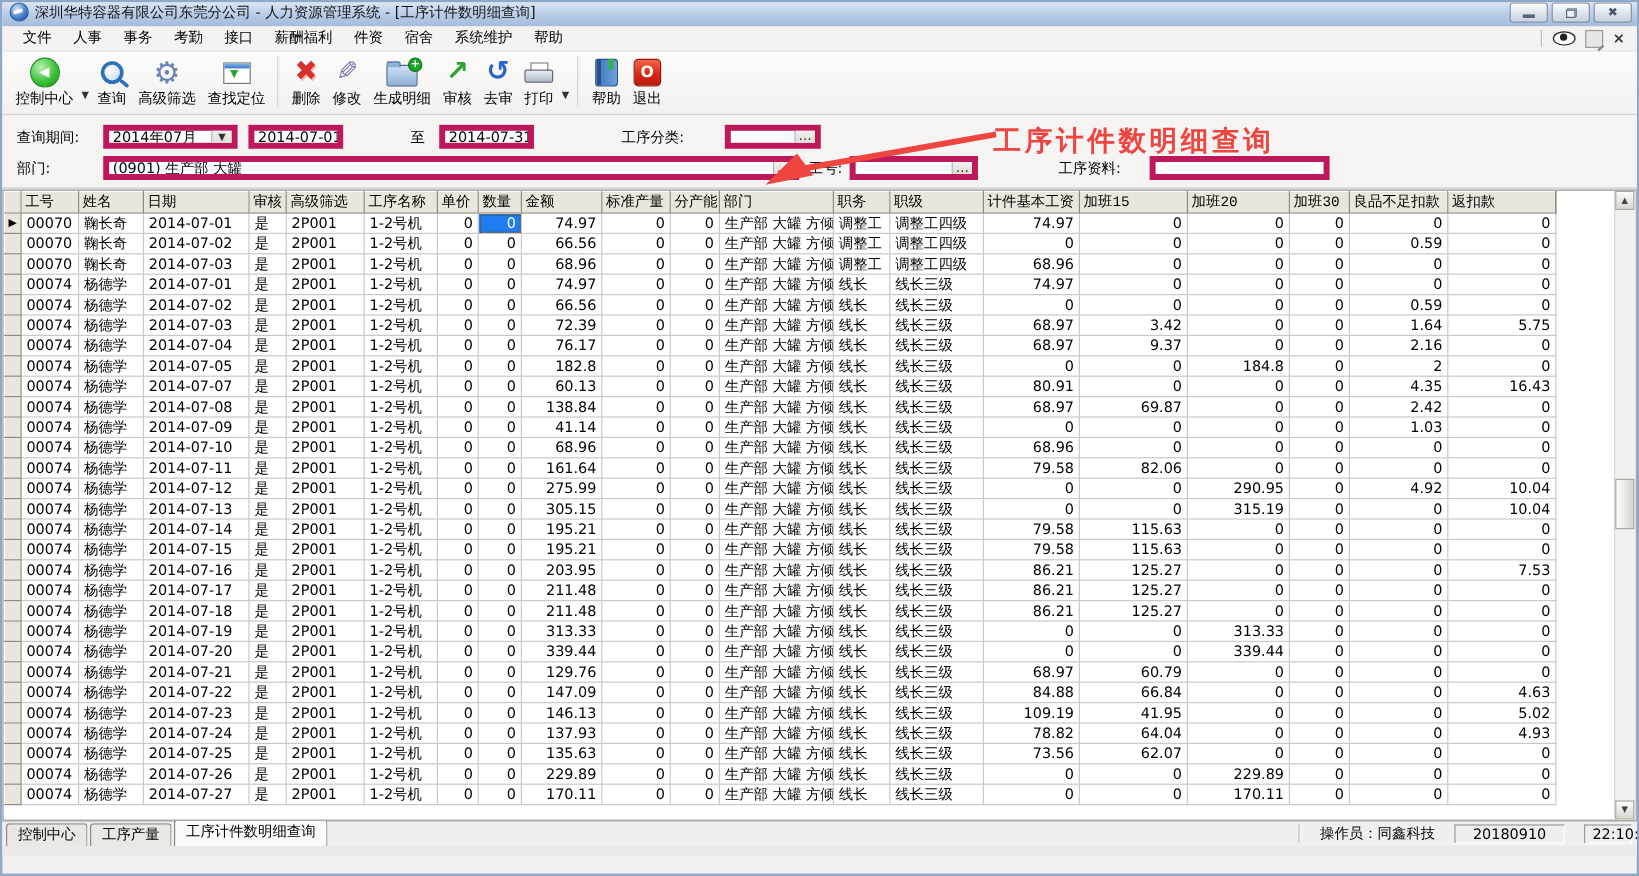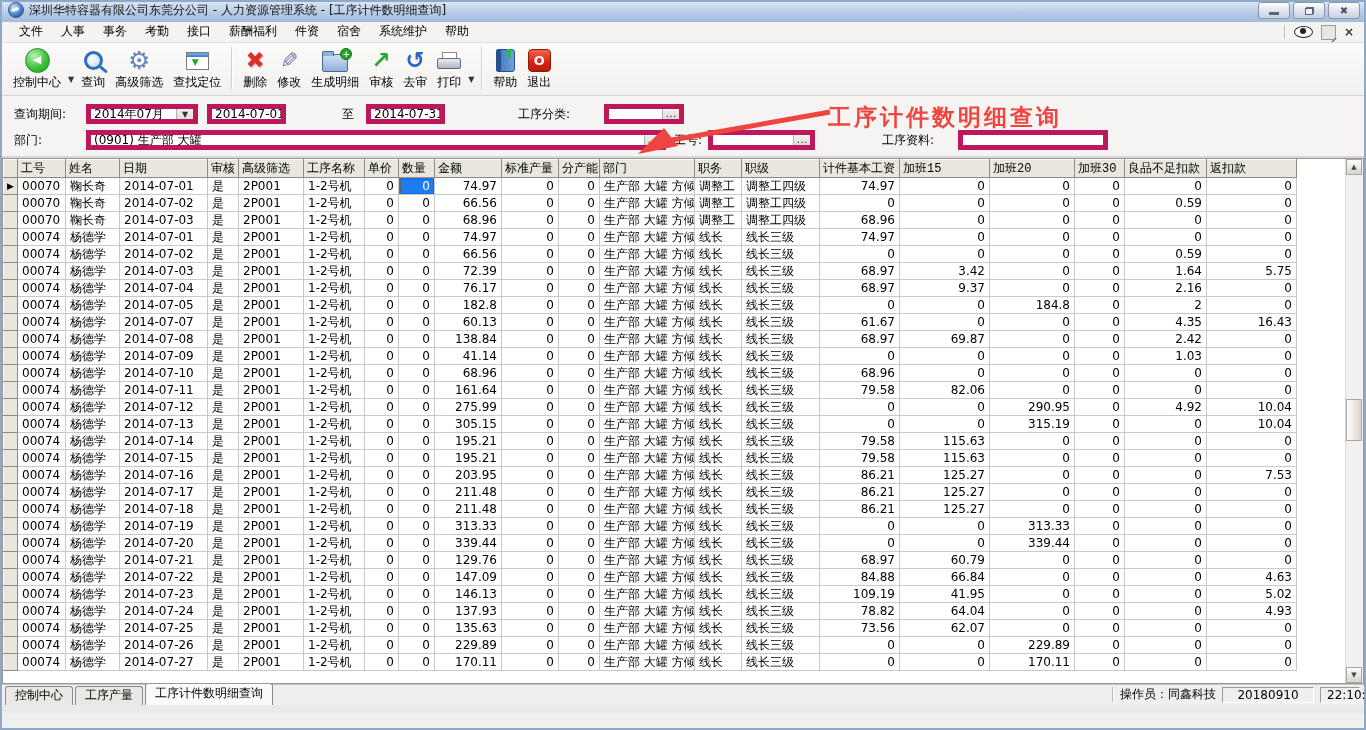--- a/index.html
+++ b/index.html
@@ -107,21 +107,21 @@
   .total-label{margin-right:8px;}
   .total-box{width:190px;height:18px;background:#ffffe1;border:1px solid #8a8a8a;line-height:17px;padding:0 4px;box-sizing:border-box;margin-right:62px;}
 
   
   .bottombar{height:20px;background:#f0efed;display:flex;align-items:flex-end;border-top:1px solid #c9c8c6;}
   .tabs{display:flex;align-items:flex-end;padding-left:3px;gap:2px;}
   .tab{padding:1px 9px 2px 9px;border:1px solid #8a8a8a;border-bottom:none;border-radius:3px 3px 0 0;
     background:#e9e8e5;white-space:nowrap;height:15px;line-height:14px;}
   .tab.active{background:#fafaf8;height:18px;line-height:17px;}
   .bb-sp{flex:1;}
-  .status-right{display:flex;align-items:center;gap:6px;padding:0 4px 1px 0;height:19px;margin-top:28px;}
+  .status-right{display:flex;align-items:center;gap:16px;padding:0 4px 1px 0;height:19px;margin-top:28px;}
   .st-div{width:1px;height:15px;background:#bbb;border-right:1px solid #fff;}
   .st-box{height:16px;border:1px solid;border-color:#9a9a9a #fdfdfd #fdfdfd #9a9a9a;line-height:15px;text-align:center;
     padding:0 6px;box-sizing:border-box;background:#f0efed;}
   .st-date{width:92px;} .st-time{width:40px;}
   .bstrip{height:8px;background:#eceae8;}
 </style>
 </head>
 <body>
 
 <div class="window">
@@ -556,21 +556,21 @@
             <td>2P001</td>
             <td>1-2号机</td>
             <td class="num">0</td>
             <td class="num">0</td>
             <td class="num">60.13</td>
             <td class="num">0</td>
             <td class="num">0</td>
             <td>生产部 大罐 方倾线长</td>
             <td>线长</td>
             <td>线长三级</td>
-            <td class="num">61.67</td>
+            <td class="num">80.91</td>
             <td class="num">0</td>
             <td class="num">0</td>
             <td class="num">0</td>
             <td class="num">4.35</td>
             <td class="num">16.43</td>
             <td class="fill"></td>
           </tr>
           <tr>
             <td class="ind"></td>
             <td>00074</td>

